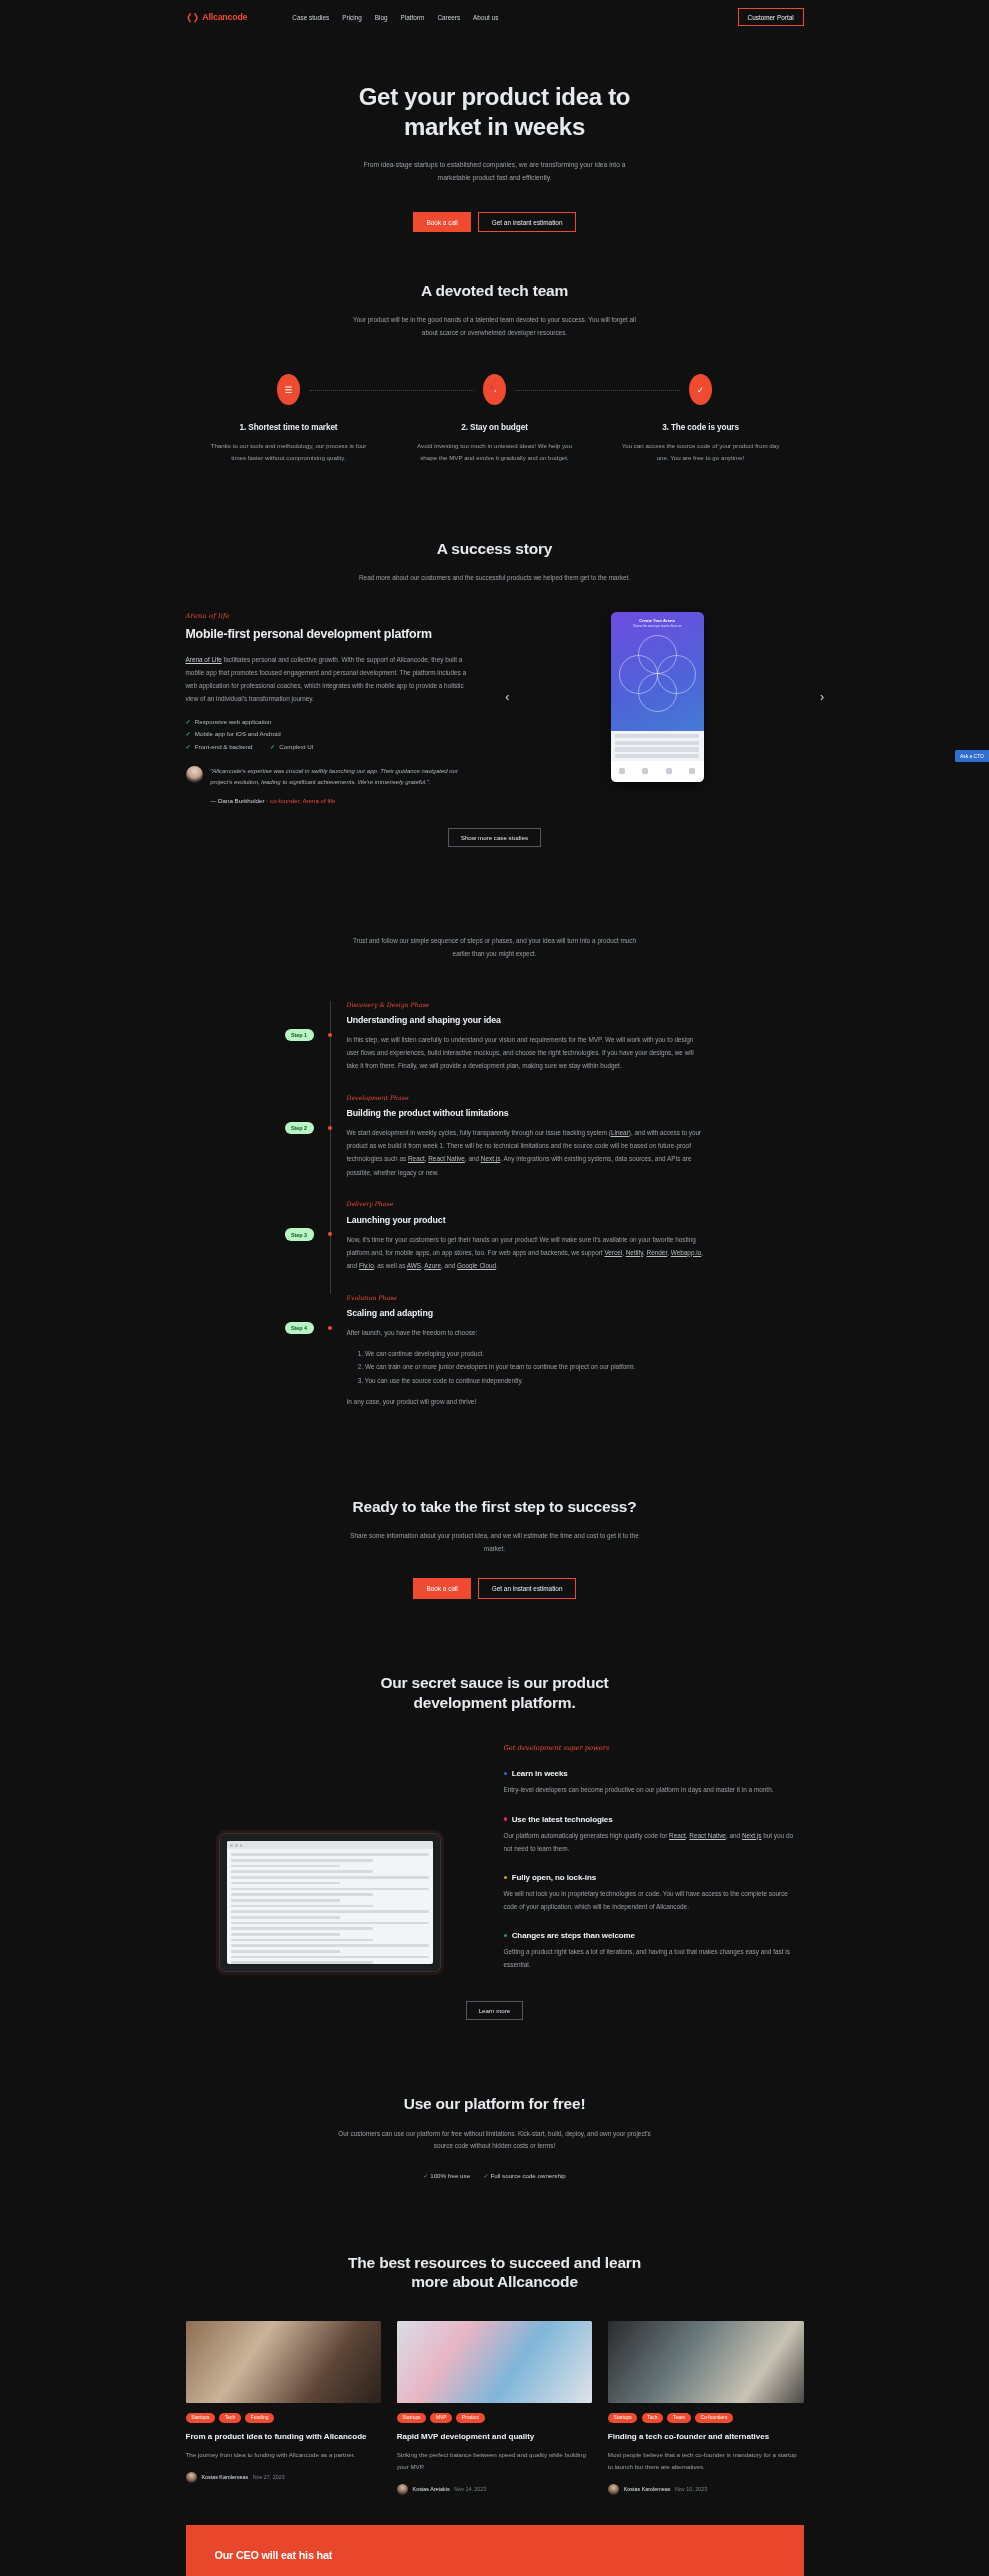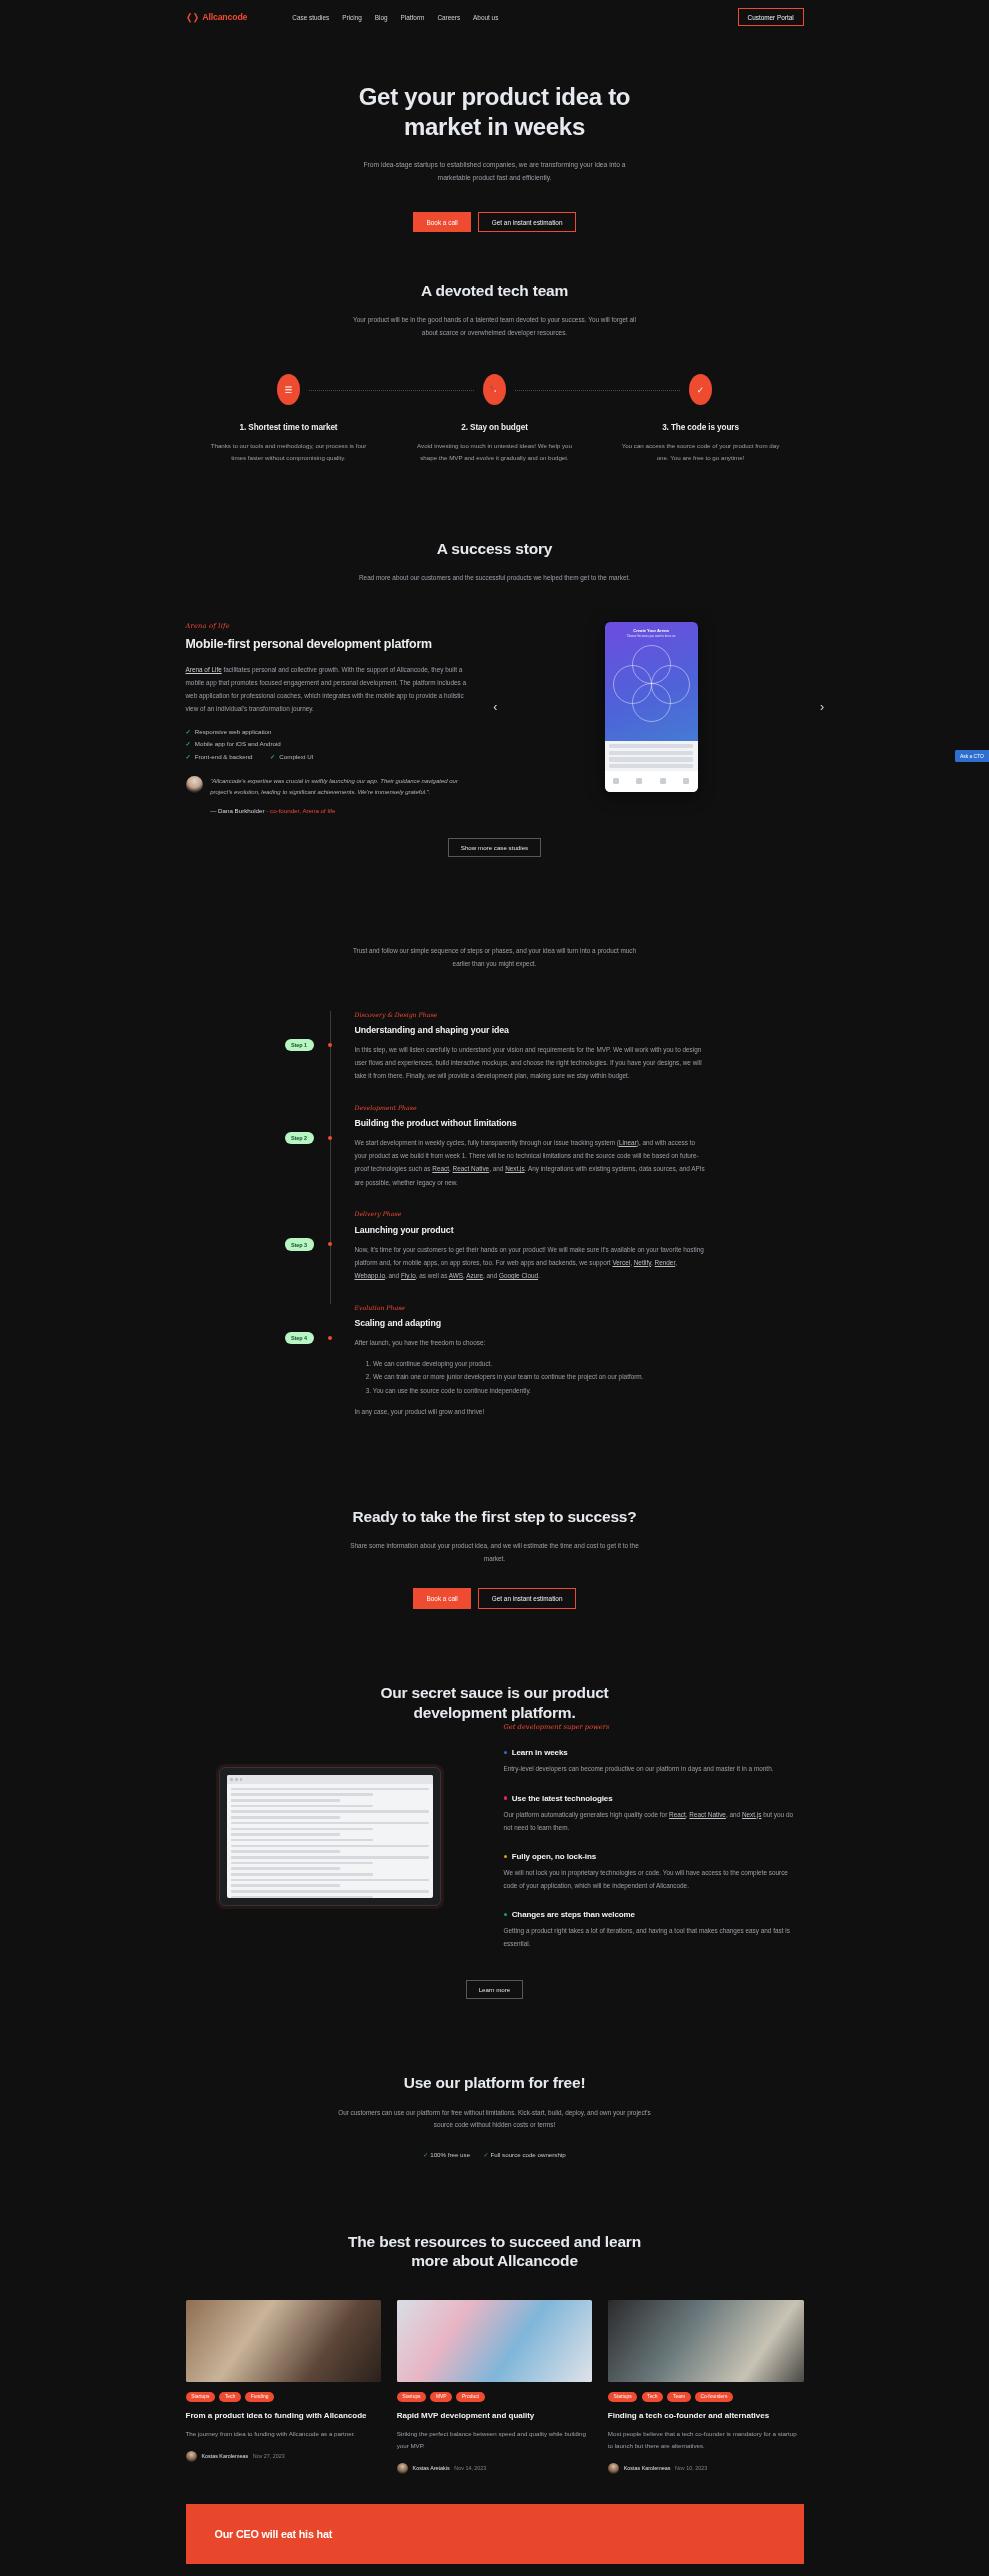--- a/index.html
+++ b/index.html
@@ -62,21 +62,21 @@
     width:23px; height:31px; border-radius:50%; background:#ef4b31; margin:0 auto;
     display:flex; align-items:center; justify-content:center; color:#fff; font-size:8.8px;
   }
   .feat-dots {
     position:absolute; top:15.5px; height:0.5px; border-top:0.5px dotted #4a4a4d;
   }
   .feat h3 { margin-top:17.5px; font-size:8.2px; font-weight:700; color:#eceff1; letter-spacing:-0.1px;}
   .feat p { margin-top:8.2px; font-size:6.2px; line-height:2.0; color:#9aa0a6; }
 
   
-  .story { margin-top:37px; display:flex; gap:4px; align-items:flex-start; position:relative; }
+  .story { margin-top:27px; display:flex; gap:16px; align-items:flex-start; position:relative; }
   .story-left { width:309px; padding-right:20.6px; }
   .kicker {
     color:#ef4b31; font-size:6.7px; font-family:"DejaVu Serif", serif; font-style:italic;
     letter-spacing:0.2px;
   }
   .story-title {
     margin-top:6.2px; font-size:12.4px; font-weight:700; line-height:1.35; color:#eceff1;
     letter-spacing:-0.2px;
   }
   .story-body { margin-top:10.3px; font-size:6.4px; line-height:2.05; color:#9aa0a6; }
@@ -126,42 +126,42 @@
   .phone-list i { display:block; height:4.1px; background:#d8dbe1; border-radius:1px; margin-bottom:2.6px; }
 
   .center-btn { text-align:center; margin-top:24px; }
   .btn-ghost {
     border:0.5px solid #56585c; background:transparent; color:#e2e5e8; font-size:6.2px;
     padding:5.2px 11.3px; cursor:pointer; font-family:inherit;
   }
 
   
   .steps { margin:40px auto 0; width:422px; position:relative; padding-left:46px; }
-  .step { position:relative; padding-bottom:21.6px; padding-left:24px; border-left:0.5px solid #3a3b3e; }
+  .step { position:relative; padding-bottom:21.6px; padding-left:16px; border-left:0.5px solid #3a3b3e; }
   .step:last-child { border-left-color:transparent; }
   .step-badge {
     position:absolute; left:-46px; top:28px; width:29px; height:12.4px; border-radius:6.2px;
     background:#b8f5c3; color:#14532d; font-size:5.4px; display:flex;
     align-items:center; justify-content:center; font-weight:600;
   }
   .step-dot {
     position:absolute; left:-2.3px; top:32px; width:4.1px; height:4.1px; border-radius:50%;
     background:#ef4b31;
   }
   .step-phase {
     color:#ef4b31; font-size:6.2px; font-family:"DejaVu Serif", serif; font-style:italic;
   }
   .step-title { margin-top:7.2px; font-size:8.8px; font-weight:700; color:#f0f2f4; letter-spacing:-0.1px;}
   .step-body { margin-top:8.2px; font-size:6.4px; line-height:2.05; color:#9aa0a6; }
   .step-body a { color:#b9bdc2; text-decoration:underline; }
   .step-list { margin:8.2px 0 0 11.3px; font-size:6.4px; line-height:2.05; color:#9aa0a6; }
   .step-note { margin-top:8.2px; font-size:6.4px; line-height:2.05; color:#9aa0a6; }
 
   
-  .sauce { display:flex; gap:29px; align-items:center; }
+  .sauce { display:flex; gap:29px; align-items:flex-end; margin-top:31px; }
   .sauce-left { width:289px; display:flex; justify-content:center; }
   .laptop {
     width:222px; height:139px; border-radius:6.2px; background:#1d1e20;
     border:0.5px solid #343539; padding:7.2px; position:relative;
     box-shadow:0 0 0 3.1px rgba(239,75,49,.10);
   }
   .laptop-screen {
     width:100%; height:100%; background:#f3f4f6; border-radius:2.1px; overflow:hidden;
     position:relative;
   }

